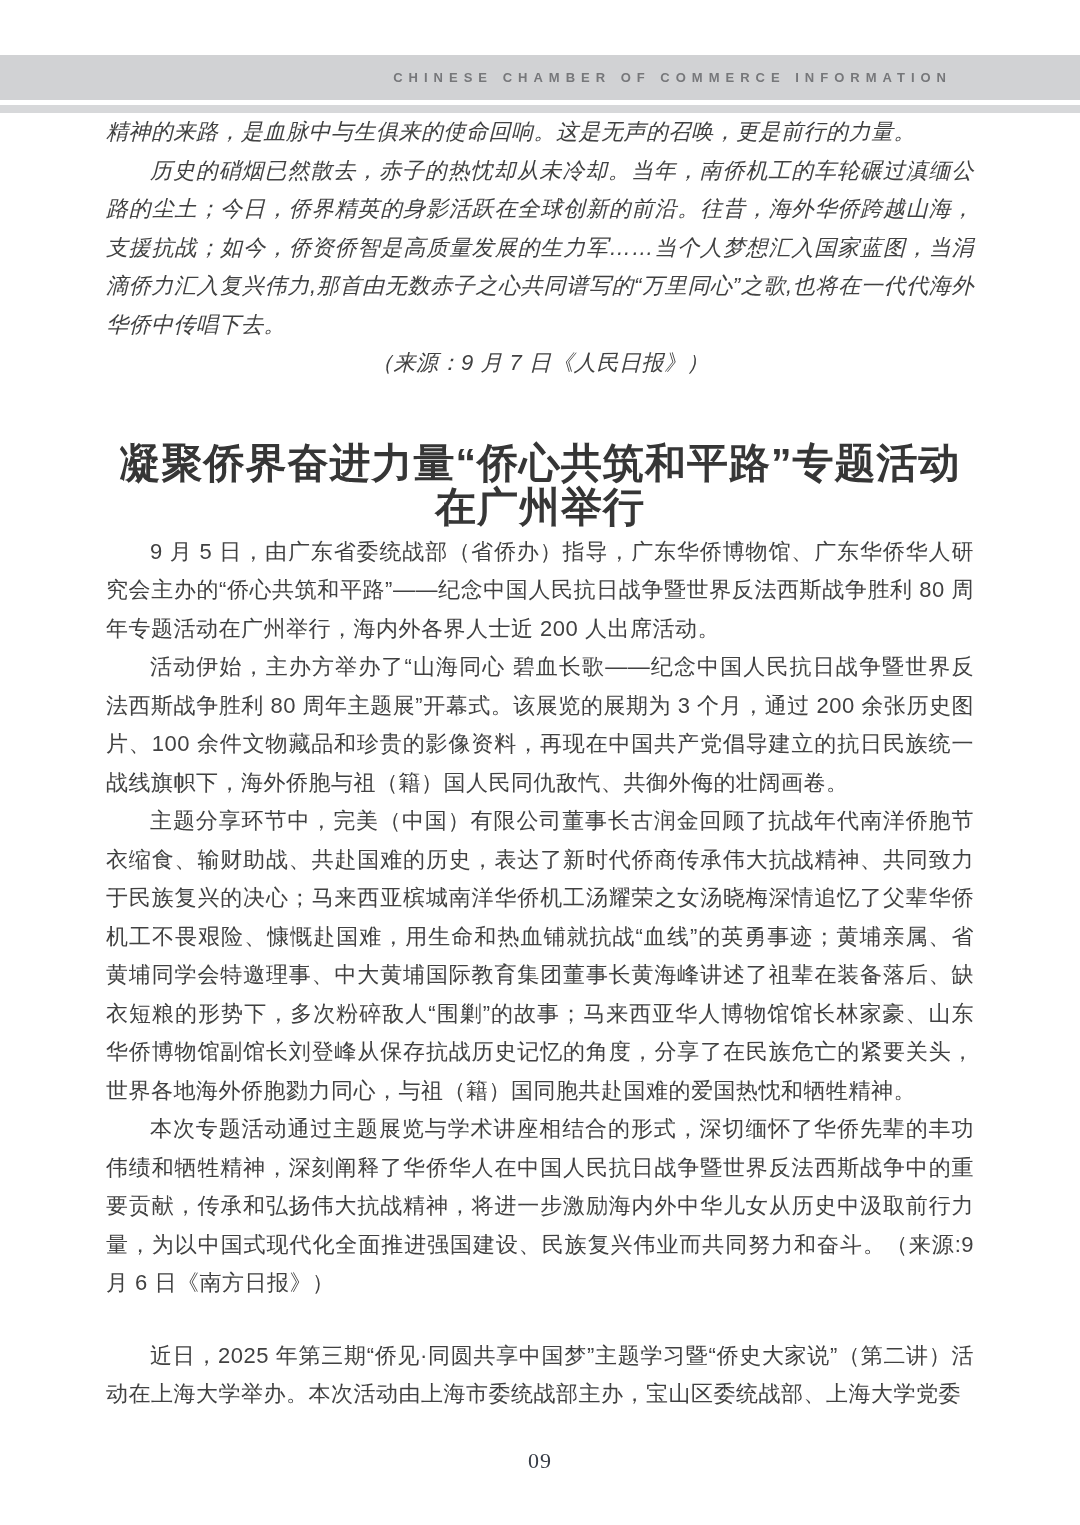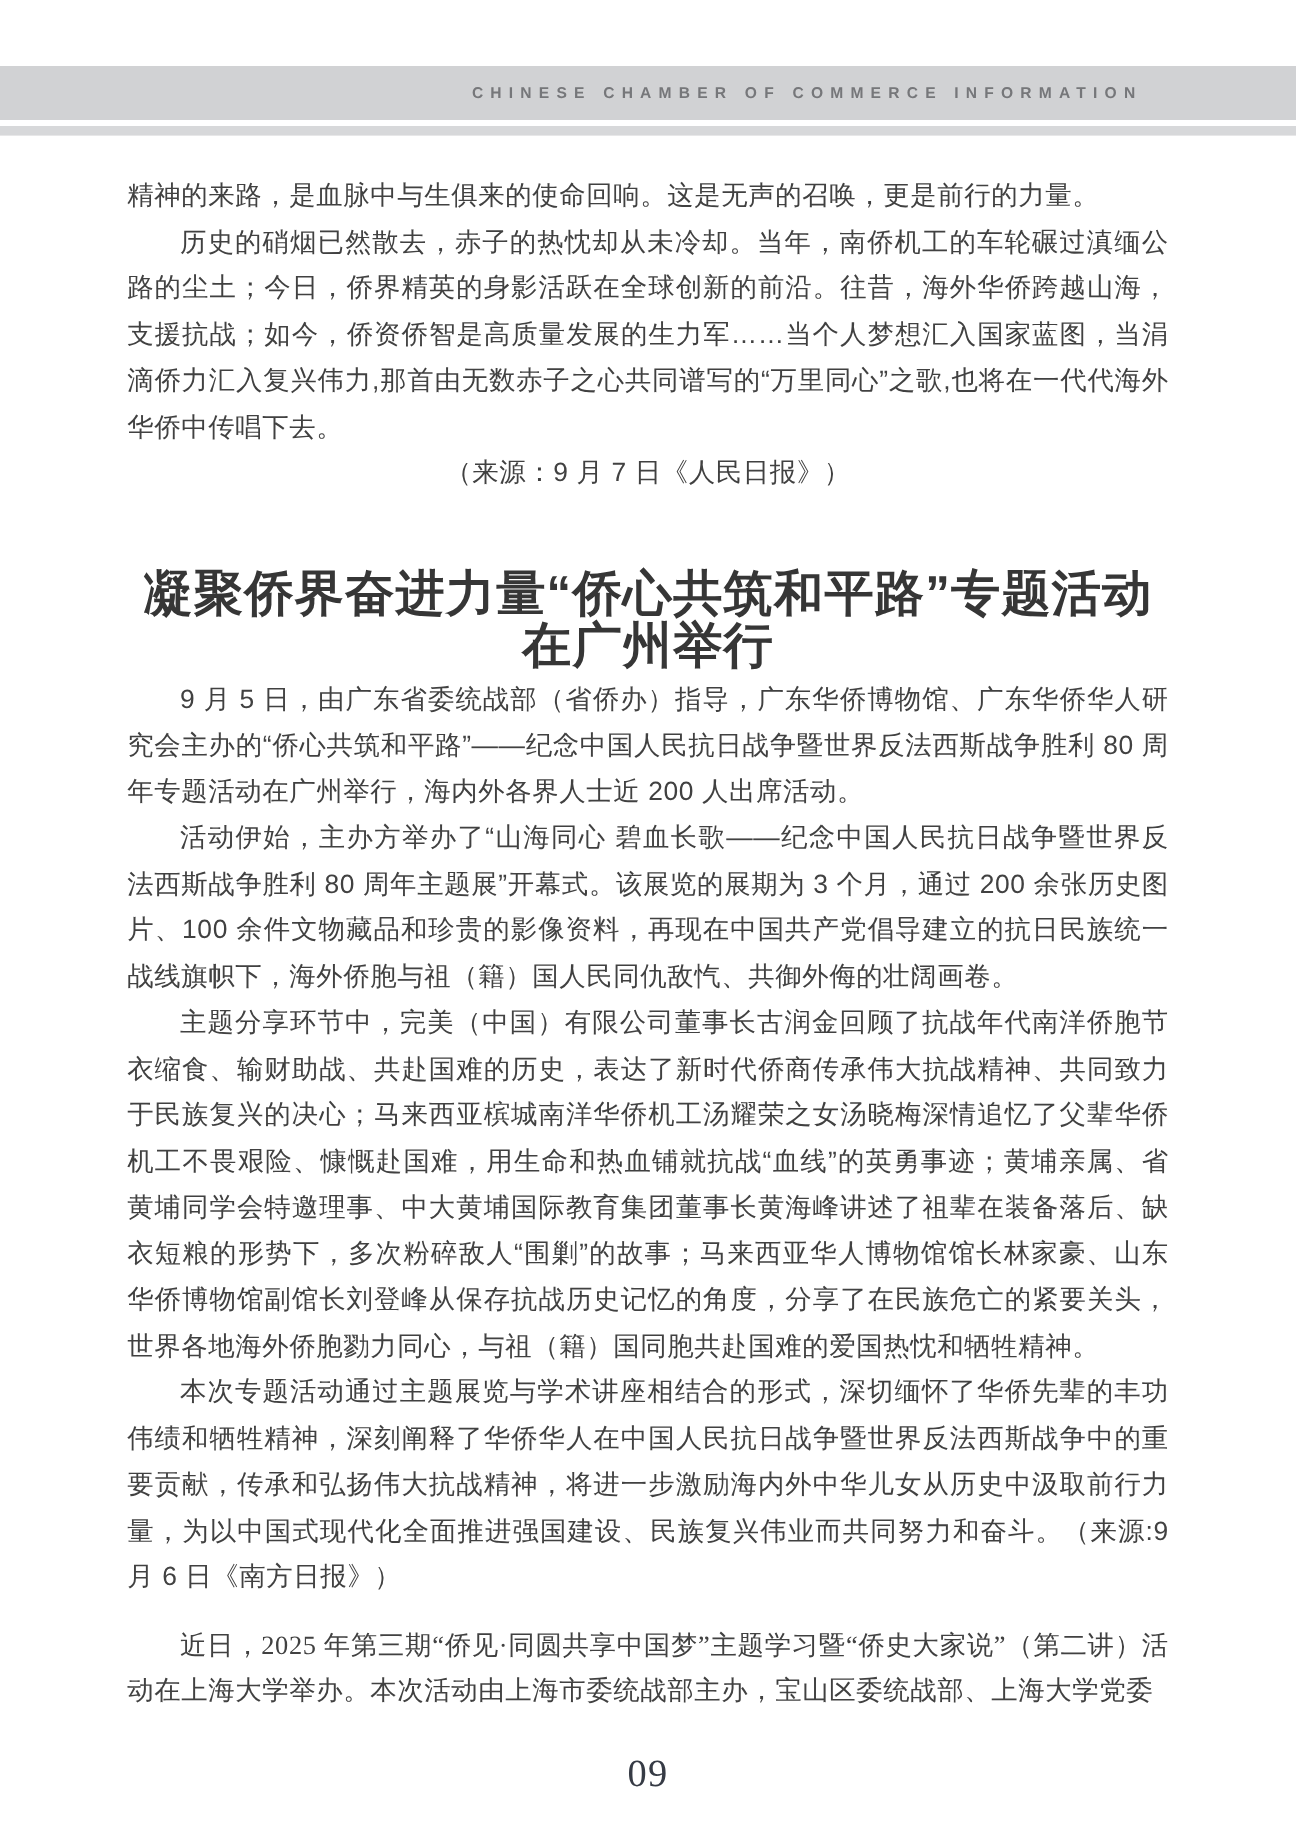--- a/index.html
+++ b/index.html
@@ -35,52 +35,52 @@
     margin-top:5px;height:8px;width:100%;
     background:var(--bar-thin);
   }
   .content{
     padding:0 106px;
     font-size:22px;
     line-height:38.5px;
     letter-spacing:0.5px;
     text-align:justify;
   }
-  .lead-block{margin-top:31px;}
+  .lead-block{font-style:italic;}
   p.body-par{text-indent:2em;}
   p.body-par.no-indent{text-indent:0;}
   .source-line{
     text-align:center;
     text-indent:0;
   }
   .article-title{
     font-size:41px;
     font-weight:bold;
     color:var(--heading-text);
     text-align:center;
     letter-spacing:1px;
     line-height:44px;
     text-indent:0;
   }
   .title-gz{margin-top:58px;}
   .par-block-gz{margin-top:4px;}
   .title-sh{margin-top:60px;}
-  .par-block-sh{margin-top:18px;font-family:Liberation Serif, serif;}
+  .par-block-sh{margin-top:34px;}
   .page-footer{
     position:absolute;
     bottom:0;left:0;right:0;
     height:90px;
     display:flex;align-items:flex-start;justify-content:center;
   }
   .page-number{
     font-family:"Liberation Serif","DejaVu Serif",serif;
-    font-size:32px;
+    font-size:22px;
     color:var(--pagenum-text);
     letter-spacing:1px;
-    margin-top:24px;
+    margin-top:13px;
   }
 </style>
 </head>
 <body>
 
 <header>
   <div class="bar-main">
     <span class="banner-text">CHINESE CHAMBER OF COMMERCE INFORMATION</span>
   </div>
   <div class="bar-thin"></div>

